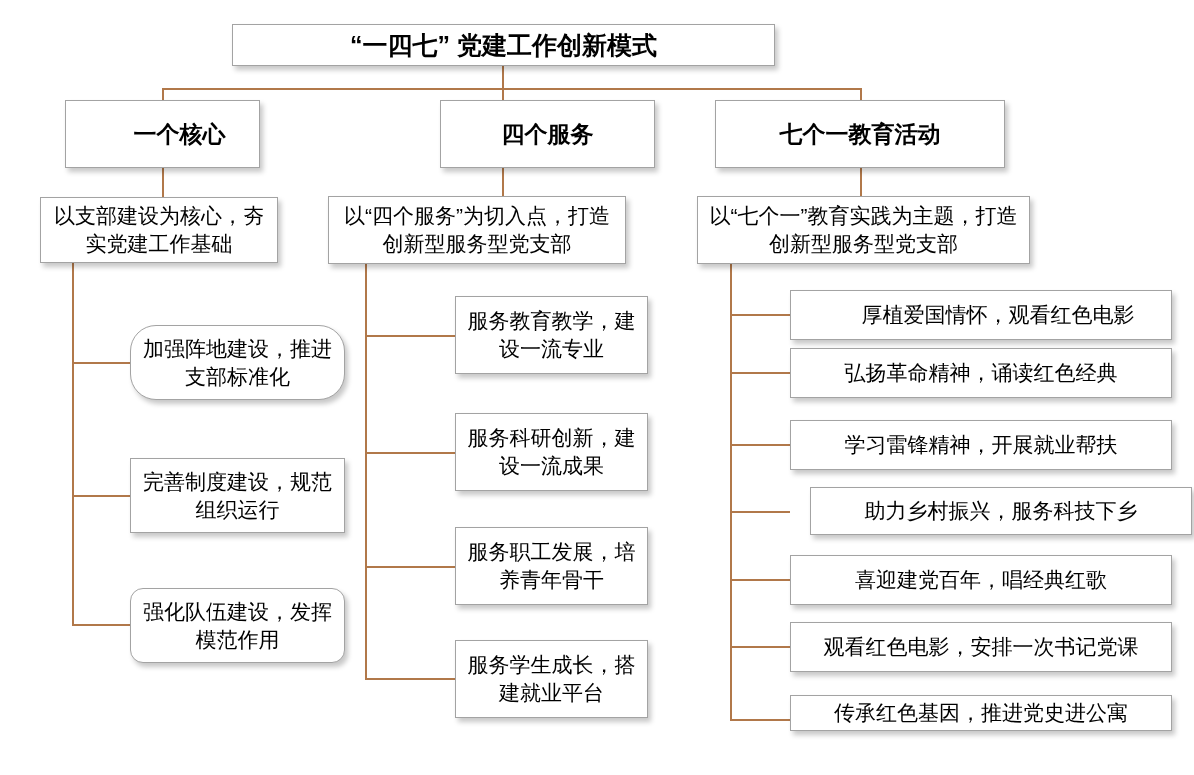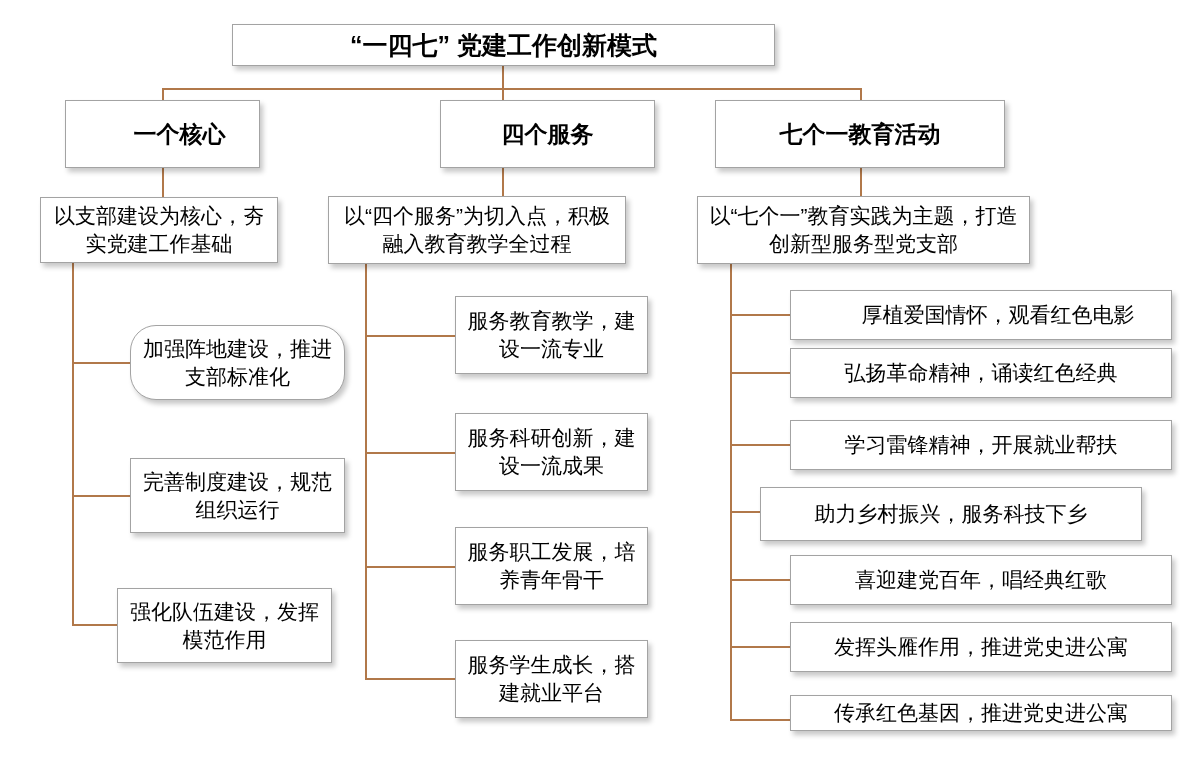--- a/index.html
+++ b/index.html
@@ -57,33 +57,33 @@
   <div class="hline" style="left:730px; top:646px; width:60px;"></div>
   <div class="hline" style="left:730px; top:719px; width:60px;"></div>
 
   <div class="box title" style="left:232px; top:24px; width:543px; height:42px;">“一四七” 党建工作创新模式</div>
 
   <div class="box hdr" style="left:65px;  top:100px; width:195px; height:68px;padding-left:40px;">一个核心</div>
   <div class="box hdr" style="left:395px; top:100px; width:215px; height:68px;margin-left:45px;">四个服务</div>
   <div class="box hdr" style="left:715px; top:100px; width:290px; height:68px;">七个一教育活动</div>
 
   <div class="box body" style="left:40px;  top:197px; width:238px; height:66px;">以支部建设为核心，夯实党建工作基础</div>
-  <div class="box body" style="left:328px; top:196px; width:298px; height:68px;">以“四个服务”为切入点，积极融入教育教学全过程</div>
+  <div class="box body" style="left:328px; top:196px; width:298px; height:68px;">以“四个服务”为切入点，打造创新型服务型党支部</div>
   <div class="box body" style="left:697px; top:196px; width:333px; height:68px;">以“七个一”教育实践为主题，打造创新型服务型党支部</div>
 
   <div class="box body" style="left:130px; top:325px; width:215px; height:75px;border-radius:26px;">加强阵地建设，推进支部标准化</div>
   <div class="box body" style="left:130px; top:458px; width:215px; height:75px;">完善制度建设，规范组织运行</div>
-  <div class="box body" style="left:117px; top:588px; width:215px; height:75px;">强化队伍建设，发挥模范作用</div>
+  <div class="box body" style="left:130px; top:588px; width:215px; height:75px;border-radius:13px;">强化队伍建设，发挥模范作用</div>
 
   <div class="box body" style="left:455px; top:296px; width:193px; height:78px;">服务教育教学，建设一流专业</div>
   <div class="box body" style="left:455px; top:413px; width:193px; height:78px;">服务科研创新，建设一流成果</div>
   <div class="box body" style="left:455px; top:527px; width:193px; height:78px;">服务职工发展，培养青年骨干</div>
   <div class="box body" style="left:455px; top:640px; width:193px; height:78px;">服务学生成长，搭建就业平台</div>
 
   <div class="box body" style="left:790px; top:290px; width:382px; height:50px;padding-left:40px;">厚植爱国情怀，观看红色电影</div>
   <div class="box body" style="left:790px; top:348px; width:382px; height:50px;">弘扬革命精神，诵读红色经典</div>
   <div class="box body" style="left:790px; top:420px; width:382px; height:50px;">学习雷锋精神，开展就业帮扶</div>
-  <div class="box body" style="left:760px; top:487px; width:382px; height:54px;">助力乡村振兴，服务科技下乡</div>
+  <div class="box body" style="left:810px; top:487px; width:382px; height:48px;">助力乡村振兴，服务科技下乡</div>
   <div class="box body" style="left:790px; top:555px; width:382px; height:50px;">喜迎建党百年，唱经典红歌</div>
-  <div class="box body" style="left:790px; top:622px; width:382px; height:50px;">发挥头雁作用，推进党史进公寓</div>
+  <div class="box body" style="left:790px; top:622px; width:382px; height:50px;">观看红色电影，安排一次书记党课</div>
   <div class="box body" style="left:790px; top:695px; width:382px; height:36px;">传承红色基因，推进党史进公寓</div>
 
 </div>
 
 </body></html>

